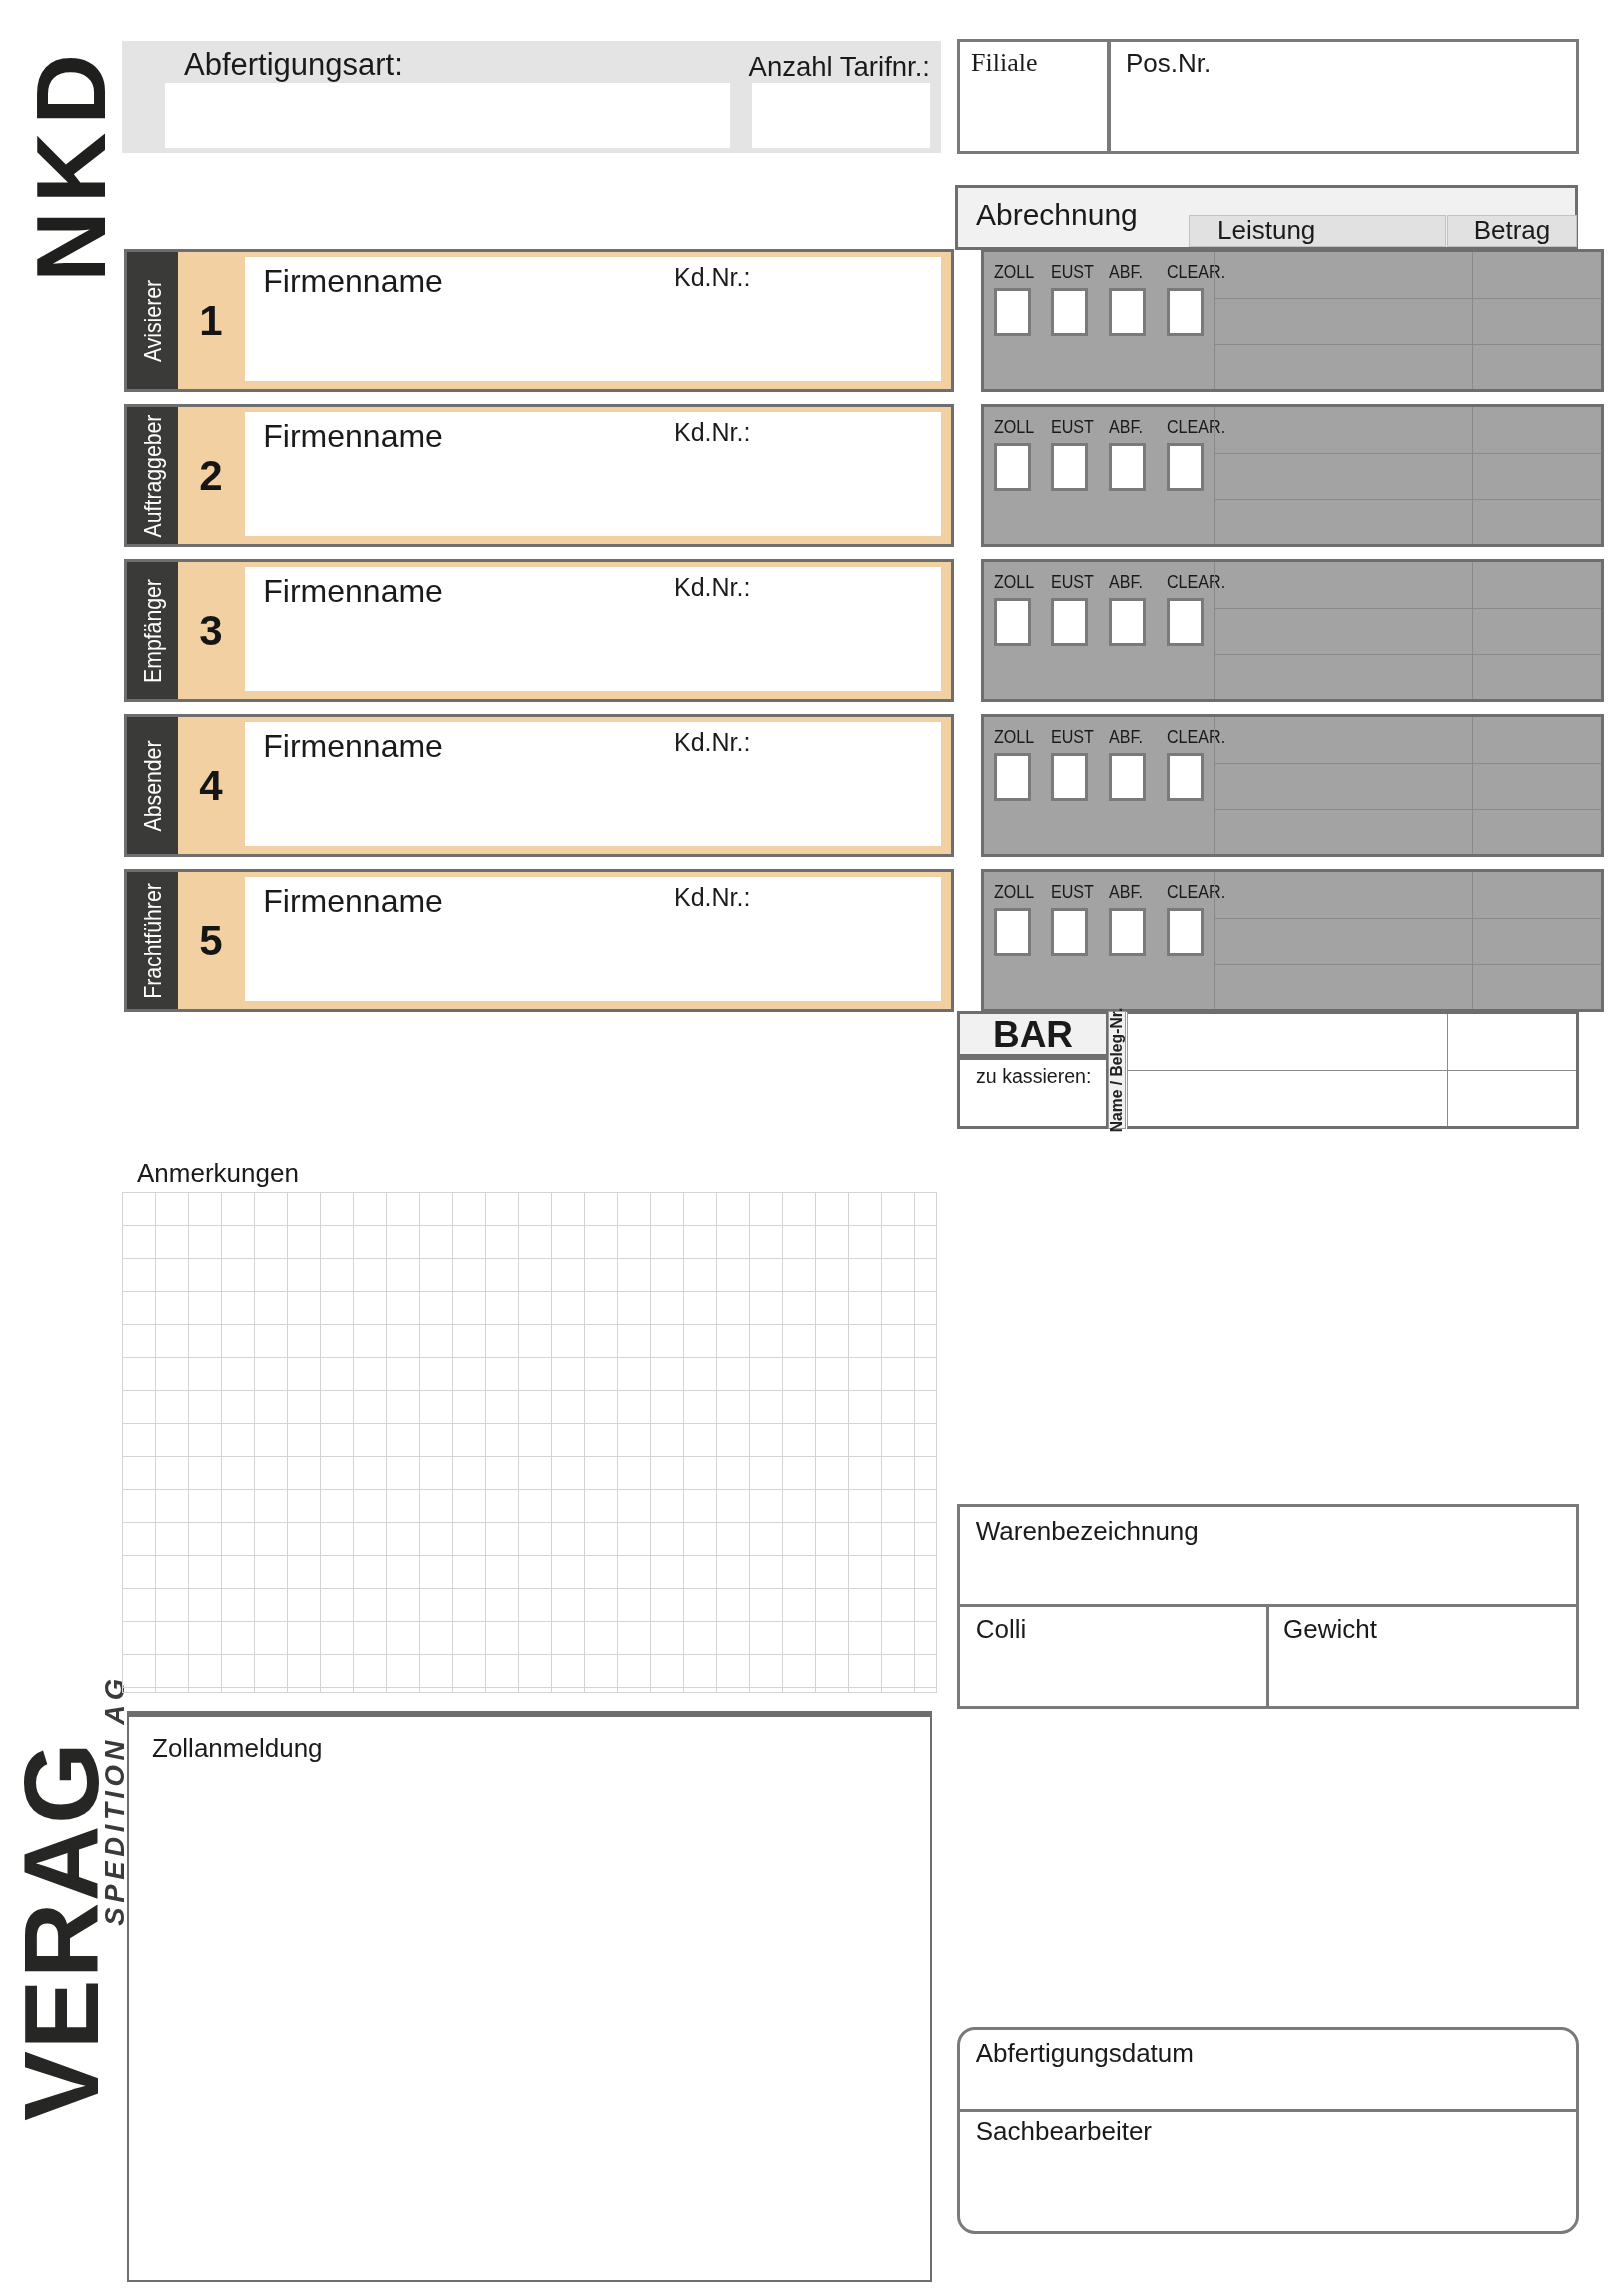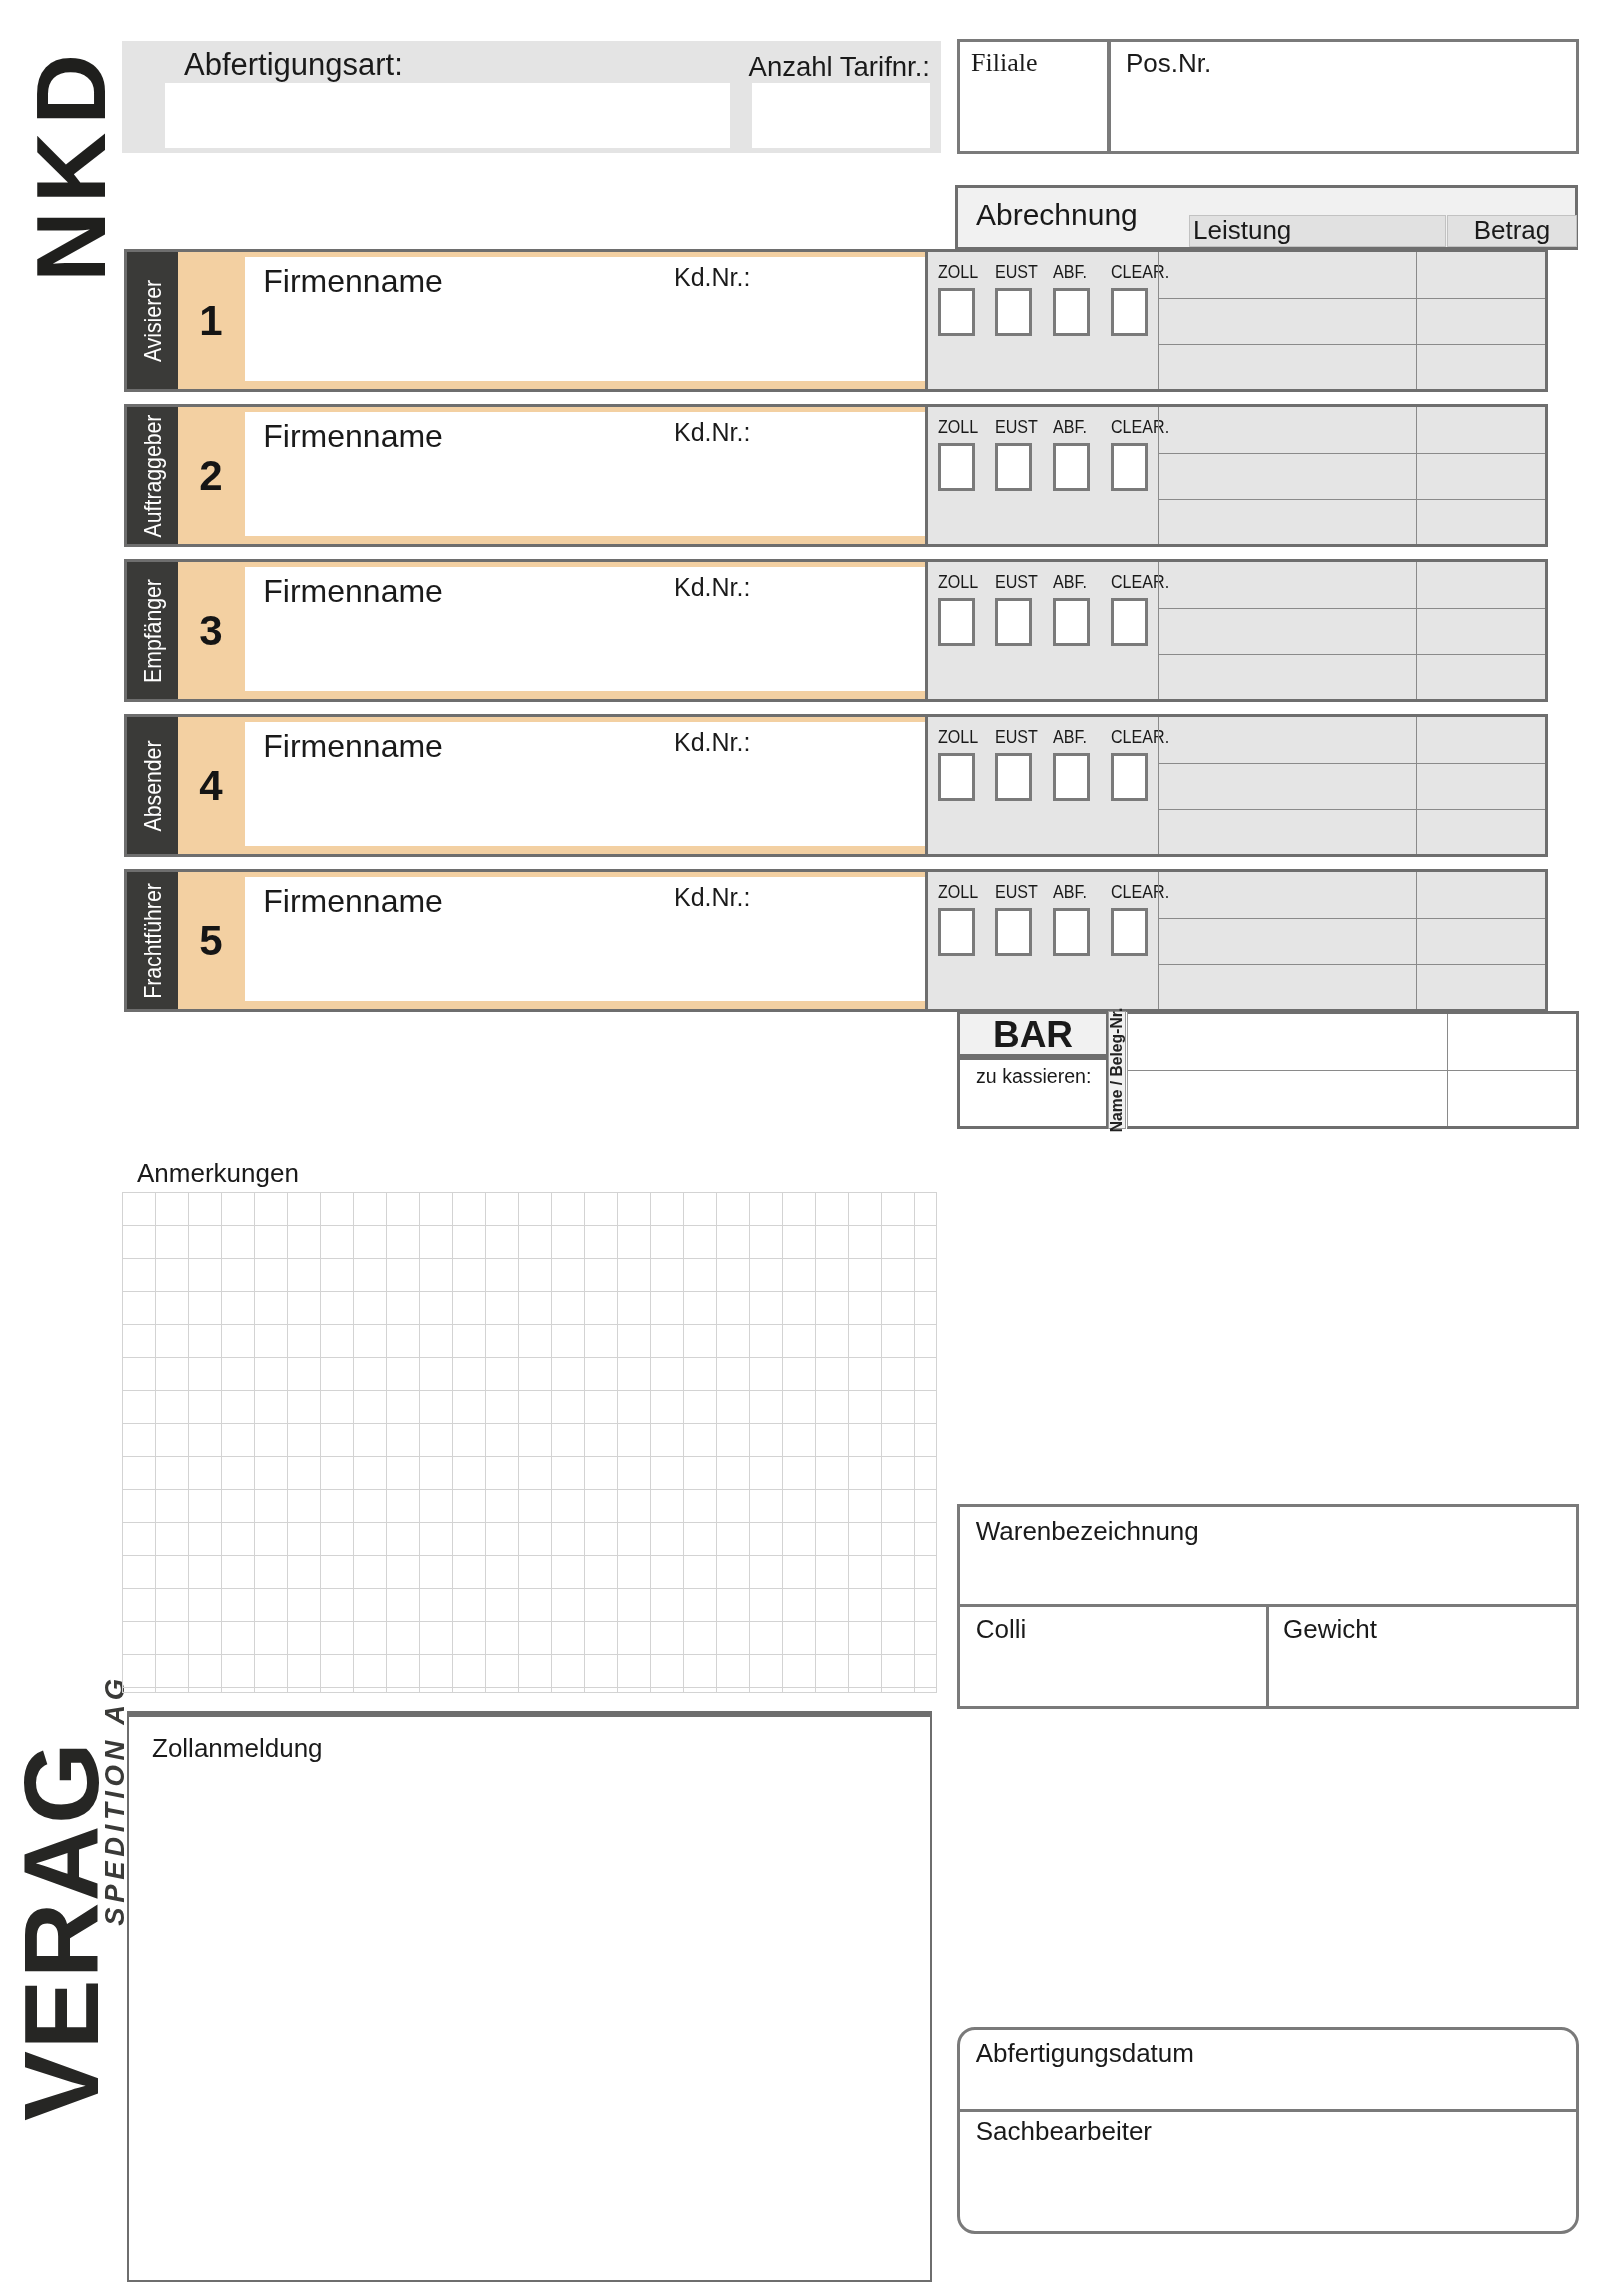--- a/index.html
+++ b/index.html
@@ -29,36 +29,36 @@
 
   .filialebox{left:957px;top:39px;width:622px;height:115px;border:3.9px solid #7a7a7a;background:#fff;}
   .filiale-div{left:1107px;top:39px;width:3.9px;height:115px;background:#7a7a7a;}
   .lbl-filiale{left:971px;top:48px;font-size:26px;font-family:Liberation Serif, serif;}
   .lbl-posnr{left:1126px;top:48px;font-size:26px;}
 
   
   .abrhead{left:955px;top:185px;width:623px;height:65px;background:#f1f1f1;border:3.9px solid #6e6e6e;}
   .lbl-abrechnung{left:976px;top:198px;font-size:30px;}
   .subhead{top:215px;height:32px;background:#e1e1e1;border:1.3px solid #c2c2c2;font-size:26px;line-height:29.4px;}
-  .subhead-l{left:1189px;width:257px;padding-left:3px;}
+  .subhead-l{left:1189px;width:257px;padding-left:27px;}
   .subhead-b{left:1447px;width:130px;text-align:center;}
 
   
   .party{left:124px;width:830px;height:143px;background:#f3d0a2;border:3.3px solid #6e6e6e;}
   .tab{position:absolute;left:0;top:0;width:51px;height:100%;background:#3a3a38;}
   .tab>span{position:absolute;left:50%;top:50%;color:#fff;font-size:23.6px;
     transform:translate(-50%,-50%) rotate(-90deg) scaleX(0.9);white-space:nowrap;}
   .rownum{position:absolute;left:52px;top:50%;width:64px;transform:translateY(-50%);
     text-align:center;font-size:42px;font-weight:800;color:#151515;}
   .rowbox{position:absolute;left:118px;top:4.6px;width:696px;height:124px;background:#fff;}
   .fnlbl{position:absolute;left:18.3px;top:6.5px;font-size:32px;}
   .kdlbl{position:absolute;left:429px;top:6.5px;font-size:25px;}
 
   
-  .abblock{left:925px;width:623px;height:143px;background:#e5e5e5;border:3.3px solid #6e6e6e;}
+  .abblock{left:981px;width:623px;height:143px;background:#a3a3a3;border:3.3px solid #6e6e6e;}
   .cells{position:absolute;left:230px;top:0;right:0;bottom:0;border-left:1.3px solid #8a8a8a;}
   .cells .h1,.cells .h2{position:absolute;left:0;right:0;height:1.3px;background:#8a8a8a;}
   .cells .h1{top:46px;} .cells .h2{top:92px;}
   .cells .v1{position:absolute;left:257px;top:0;bottom:0;width:1.3px;background:#8a8a8a;}
   .cbcol{position:absolute;top:9.2px;width:60px;}
   .cbcol .cl{font-size:18.3px;}
   .cbbox{width:37px;height:48px;border:3.9px solid #7a7a7a;background:#fff;margin-top:5.2px;box-sizing:border-box;}
   .c0{left:9.8px;} .c1{left:67px;} .c2{left:125px;} .c3{left:183px;}
 
   

